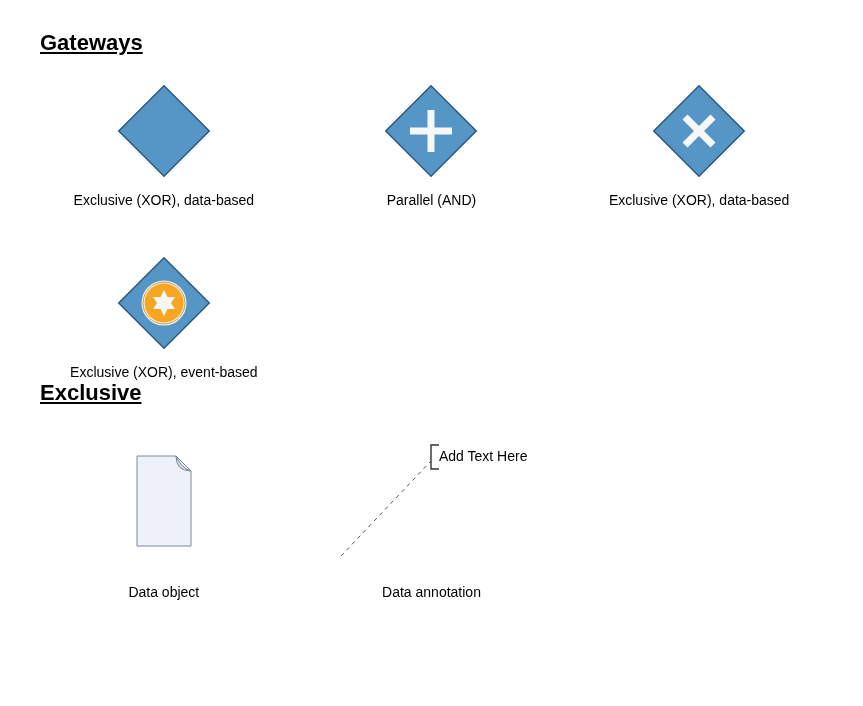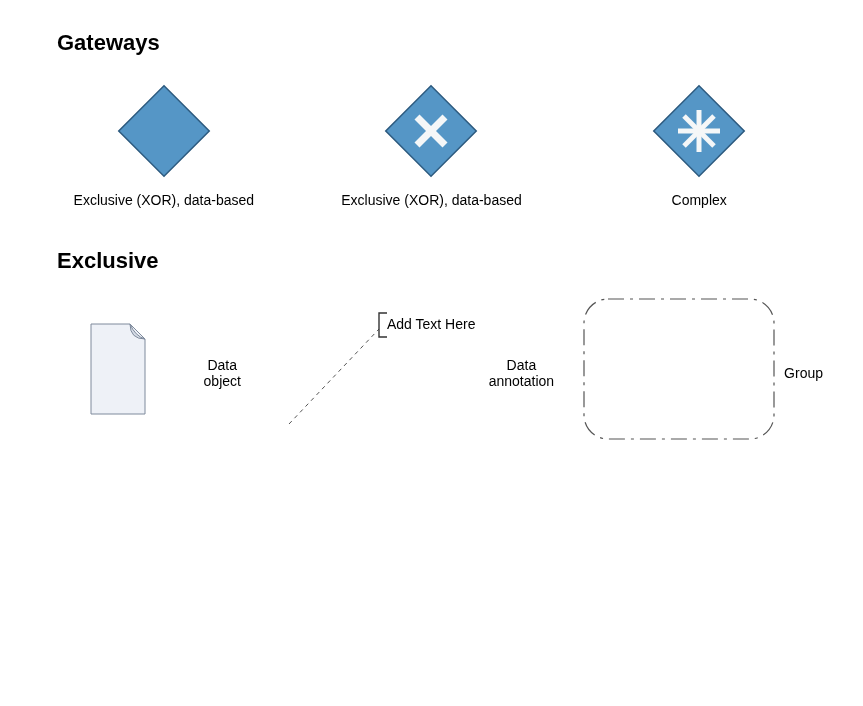--- a/index.html
+++ b/index.html
@@ -7,28 +7,28 @@
     margin: 0;
     padding: 30px 40px;
     background: #fff;
     color: #000;
     width: 863px;
     box-sizing: border-box;
   }
   h2 {
     font-size: 22px;
     font-weight: 700;
-    margin: 0 0 20px 17px;
+    margin: 0 0 20px 0;
+    text-decoration: underline;
   }
   .grid {
     display: grid;
     grid-template-columns: repeat(3, 1fr);
     column-gap: 20px;
     row-gap: 40px;
-    margin-bottom: 40px;
   }
   .cell {
     display: flex;
     flex-direction: column;
     align-items: center;
     justify-content: flex-start;
   }
   .icon-box {
     height: 110px;
     display: flex;
@@ -41,21 +41,21 @@
     margin-top: 6px;
     color: #000;
   }
   .artifact-grid {
     display: grid;
     grid-template-columns: repeat(3, 1fr);
     column-gap: 20px;
   }
   .artifact-cell {
     display: flex;
-    flex-direction: row;
+    flex-direction: column;
     align-items: center;
   }
   .artifact-icon {
     height: 150px;
     width: 100%;
     display: flex;
     align-items: center;
     justify-content: center;
   }
   .artifact-caption {
@@ -74,47 +74,54 @@
   <div class="cell">
     <div class="icon-box">
       <svg width="108" height="108" viewBox="0 0 108 108">
         <rect x="22" y="22" width="64" height="64" transform="rotate(45 54 54)" fill="#5596C6" stroke="#2C5A7F" stroke-width="1.5"></rect>
       </svg>
     </div>
     <div class="caption">Exclusive (XOR), data-based</div>
   </div>
 
 
+  <div class="cell">
+    <div class="icon-box">
+      <svg width="108" height="108" viewBox="0 0 108 108">
+        <rect x="22" y="22" width="64" height="64" transform="rotate(45 54 54)" fill="#5596C6" stroke="#2C5A7F" stroke-width="1.5"></rect>
+        <line x1="54" y1="33" x2="54" y2="75" stroke="#F5F7F8" stroke-width="7"></line>
+        <line x1="33" y1="54" x2="75" y2="54" stroke="#F5F7F8" stroke-width="7"></line>
+      </svg>
+    </div>
+    <div class="caption">Parallel (AND)</div>
+  </div>
 
   <div class="cell">
     <div class="icon-box">
       <svg width="108" height="108" viewBox="0 0 108 108">
         <rect x="22" y="22" width="64" height="64" transform="rotate(45 54 54)" fill="#5596C6" stroke="#2C5A7F" stroke-width="1.5"></rect>
         <line x1="40" y1="40" x2="68" y2="68" stroke="#F5F7F8" stroke-width="7"></line>
         <line x1="68" y1="40" x2="40" y2="68" stroke="#F5F7F8" stroke-width="7"></line>
       </svg>
     </div>
     <div class="caption">Exclusive (XOR), data-based</div>
   </div>
 
-
   <div class="cell">
     <div class="icon-box">
       <svg width="108" height="108" viewBox="0 0 108 108">
         <rect x="22" y="22" width="64" height="64" transform="rotate(45 54 54)" fill="#5596C6" stroke="#2C5A7F" stroke-width="1.5"></rect>
-        <g stroke="#F5F7F8" stroke-width="5">
-          <line x1="54" y1="33" x2="54" y2="75"></line>
-          <line x1="33" y1="54" x2="75" y2="54"></line>
-          <line x1="39" y1="39" x2="69" y2="69"></line>
-          <line x1="69" y1="39" x2="39" y2="69"></line>
-        </g>
+        <circle cx="54" cy="54" r="21" fill="#F5A623" stroke="#F5F7F8" stroke-width="3"></circle>
+        <circle cx="54" cy="54" r="21" fill="none" stroke="#C47D0E" stroke-width="0.8"></circle>
+        <path d="M54 41 L57.5 48 L65 48 L61 54 L65 60 L57.5 60 L54 67 L50.5 60 L43 60 L47 54 L43 48 L50.5 48 Z" fill="#F5F7F8"></path>
       </svg>
     </div>
-    <div class="caption">Complex</div>
+    <div class="caption">Exclusive (XOR), event-based</div>
   </div>
+
 
 </div>
 
 <h2>Exclusive</h2>
 
 <div class="artifact-grid">
 
   <div class="artifact-cell">
     <div class="artifact-icon">
       <svg width="80" height="100" viewBox="0 0 80 100">
@@ -129,22 +136,14 @@
     <div class="artifact-icon">
       <svg width="220" height="140" viewBox="0 0 220 140">
         <line x1="20" y1="125" x2="110" y2="30" stroke="#555" stroke-width="1" stroke-dasharray="4,4"></line>
         <path d="M118 14 L110 14 L110 38 L118 38" fill="none" stroke="#333" stroke-width="1.4"></path>
         <text x="118" y="30" font-size="14" fill="#000">Add Text Here</text>
       </svg>
     </div>
     <div class="artifact-caption">Data annotation</div>
   </div>
 
-  <div class="artifact-cell">
-    <div class="artifact-icon">
-      <svg width="210" height="160" viewBox="0 0 210 160">
-        <rect x="10" y="10" width="190" height="140" rx="24" ry="24" fill="none" stroke="#555" stroke-width="1.2" stroke-dasharray="16,6,3,6"></rect>
-      </svg>
-    </div>
-    <div class="artifact-caption">Group</div>
-  </div>
 
 </div>
 
 </body></html>

